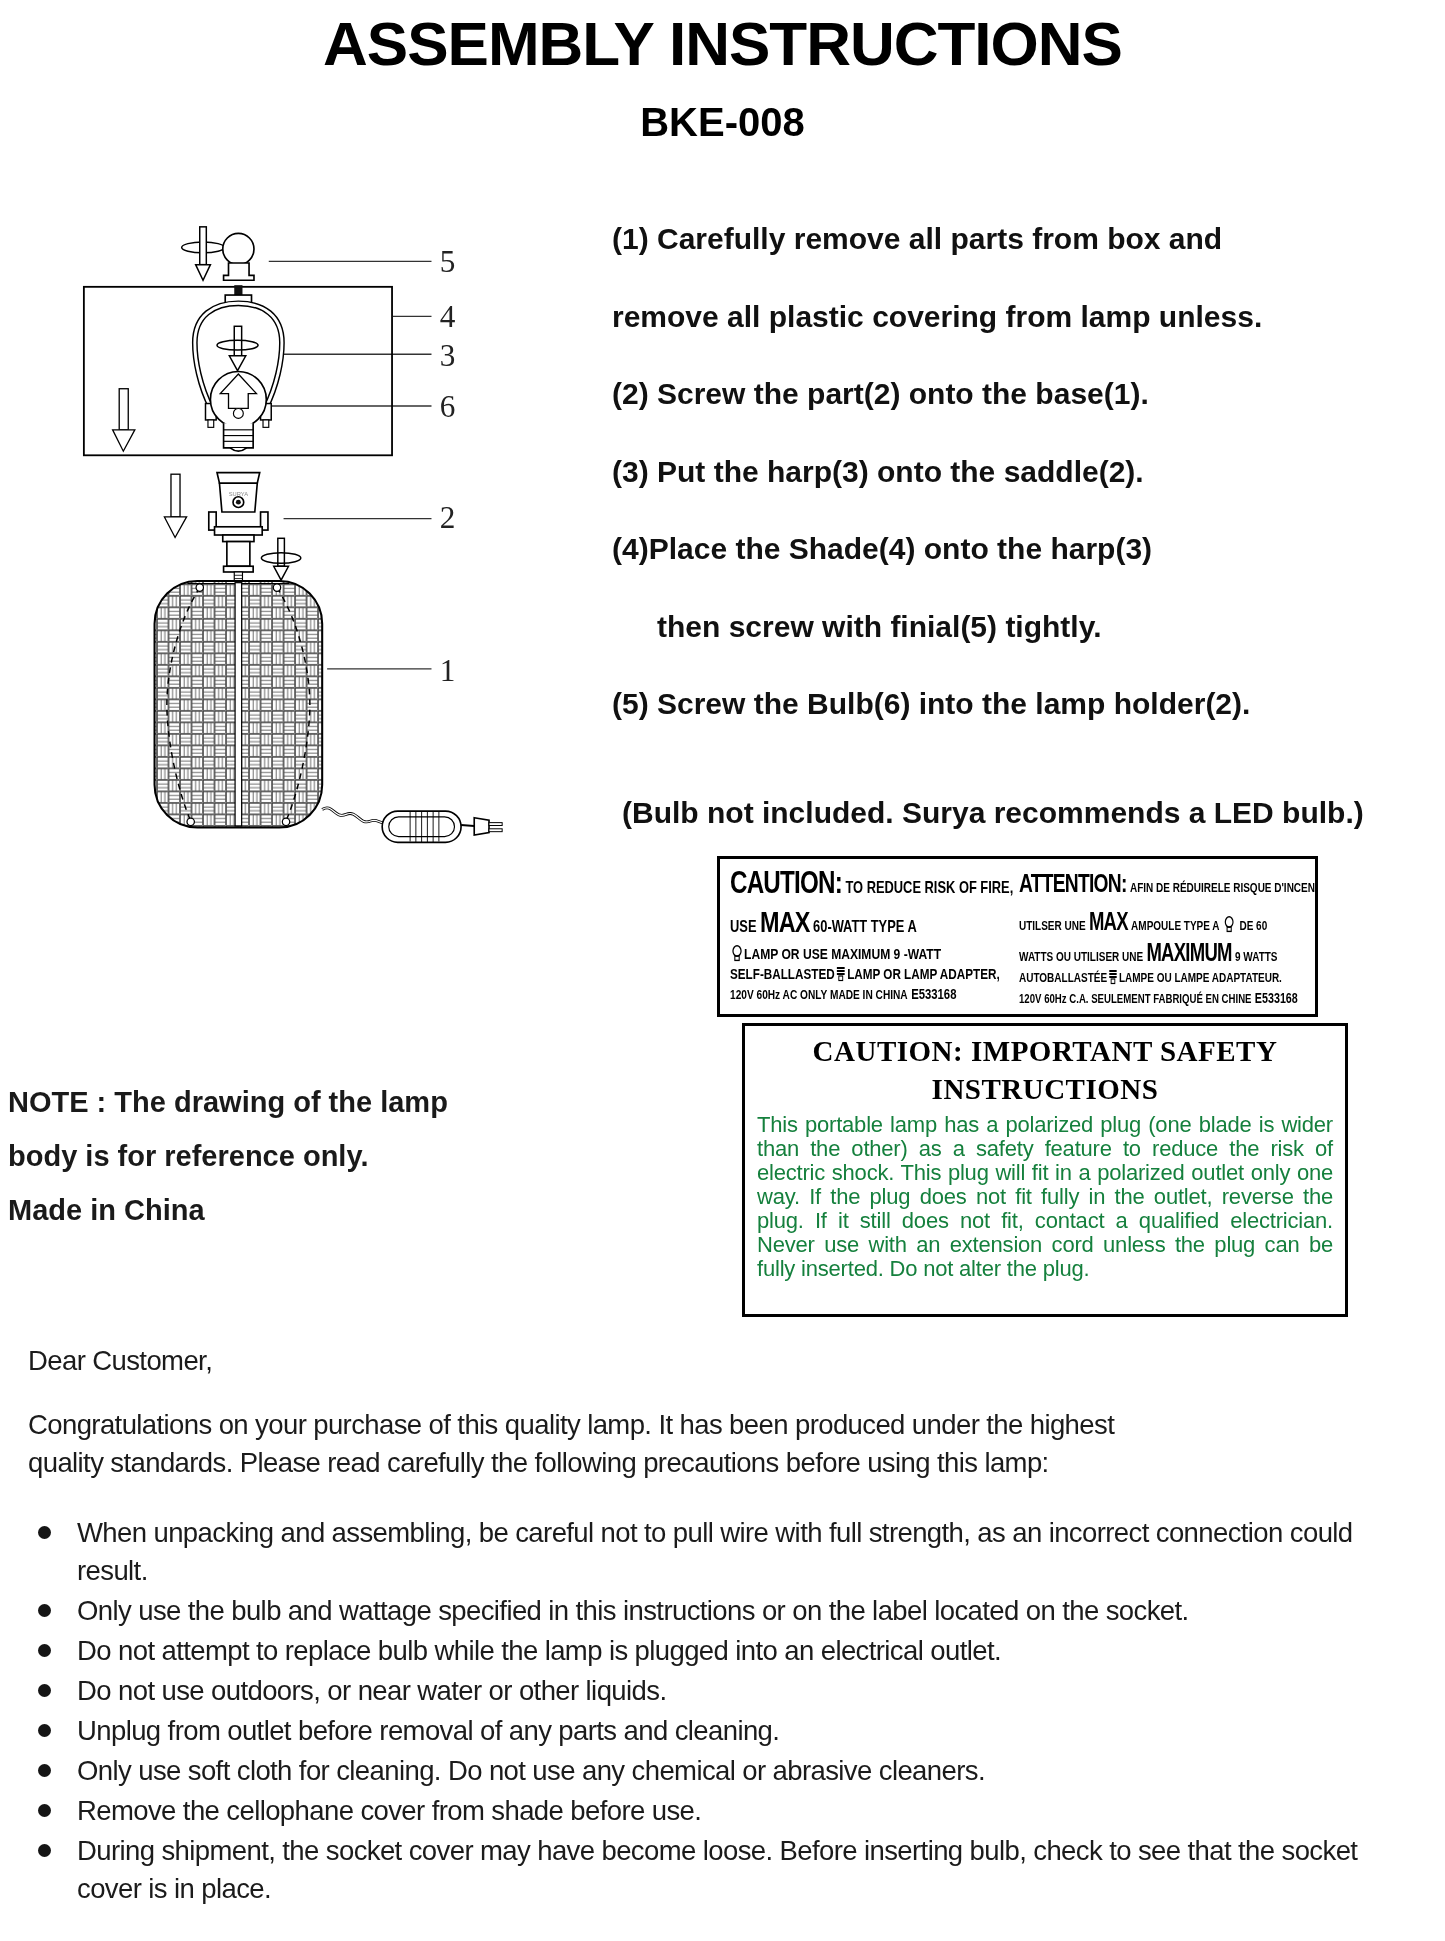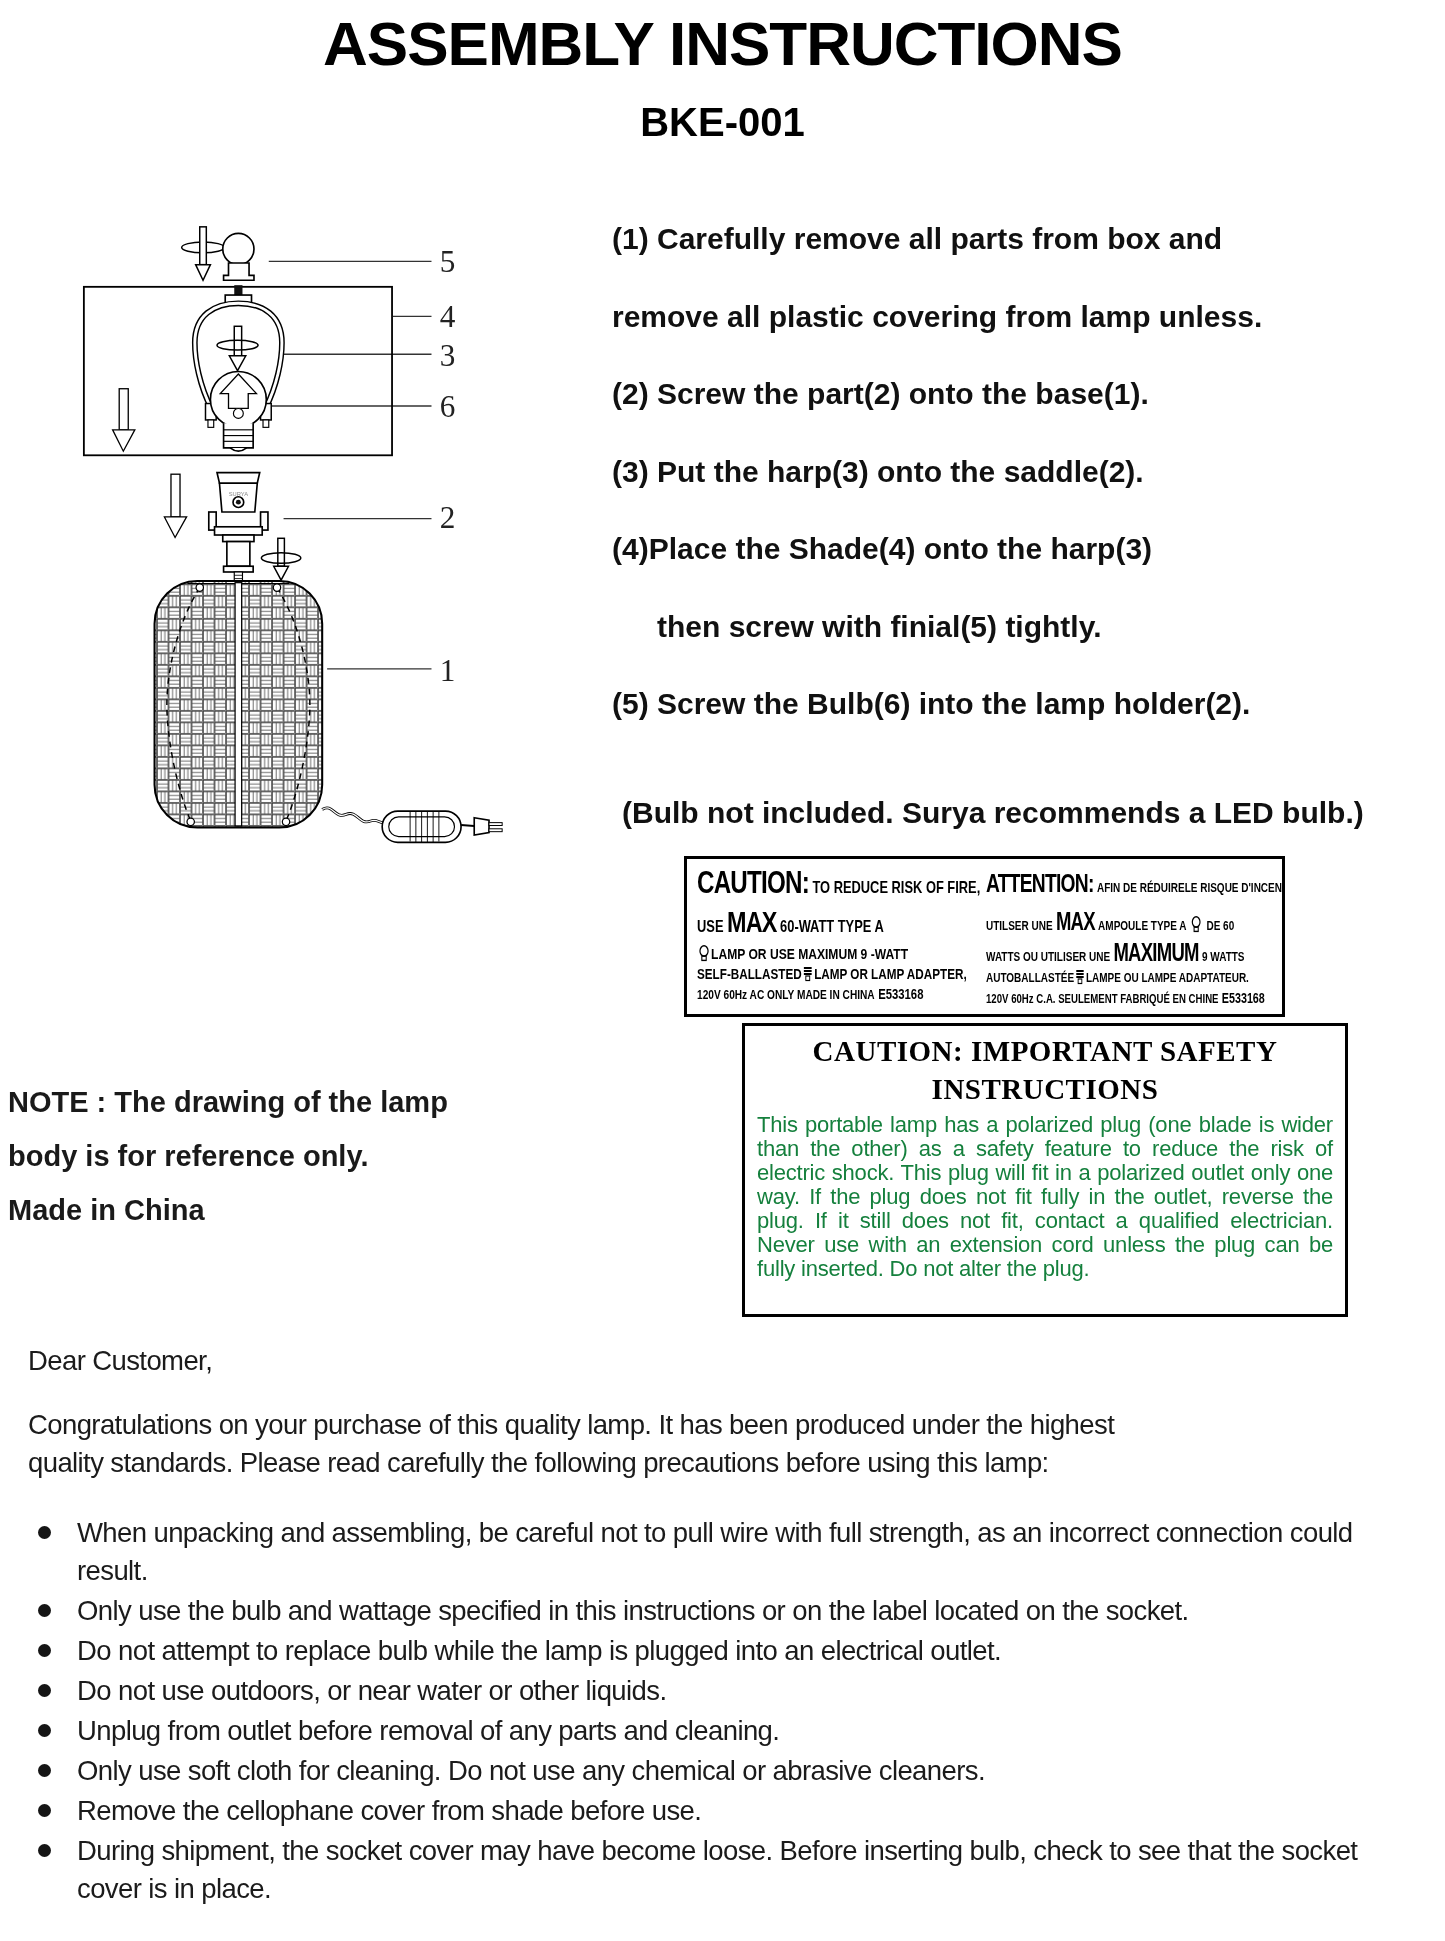--- a/index.html
+++ b/index.html
@@ -6,21 +6,21 @@
   .page{position:relative;width:1445px;height:1941px;background:#fff;overflow:hidden;
         font-family:"Liberation Sans",sans-serif;color:#000;}
   .title{position:absolute;top:8px;left:0;width:100%;text-align:center;
          font-size:62px;font-weight:bold;letter-spacing:-1px;}
   .model{position:absolute;top:100px;left:0;width:100%;text-align:center;
          font-size:40px;font-weight:bold;}
   .step{position:absolute;font-size:30px;font-weight:bold;white-space:nowrap;color:#111;}
   .diagram{position:absolute;left:0;top:180px;}
 
   
-  .label-box{position:absolute;left:684px;top:856px;width:601px;height:161px;
+  .label-box{position:absolute;left:717px;top:856px;width:601px;height:161px;
              border:3px solid #000;box-sizing:border-box;display:flex;overflow:hidden;}
   .half{box-sizing:border-box;padding:7px 2px 2px 10px;}
   .half.en{width:49.5%;}
   .half.fr{width:50.5%;padding-left:4px;}
   .lrow{white-space:nowrap;font-weight:bold;transform:scaleX(0.78);transform-origin:0 50%;}
   .fr .lrow{transform:scaleX(0.74);}
   .cap-big{font-size:31px;letter-spacing:-1px;}
   .fr .cap-big{font-size:26px;}
   .t16{font-size:16.5px;}
   .t15{font-size:15.5px;}
@@ -54,21 +54,21 @@
   ul.bullets li{display:flex;gap:26px;padding-left:10px;margin-bottom:2px;}
   .dot{width:13px;height:13px;border-radius:50%;background:#151515;flex:0 0 13px;margin-top:12px;}
   .btxt{display:block;max-width:1330px;}
 </style>
 </head>
 <body>
 
 <div class="page">
 
   <div class="title">ASSEMBLY INSTRUCTIONS</div>
-  <div class="model">BKE-001</div>
+  <div class="model">BKE-008</div>
 
   <svg class="diagram" width="600" height="830" viewBox="0 180 600 1010" xmlns="http://www.w3.org/2000/svg">
     <defs>
       <pattern id="weave" width="28" height="28" patternUnits="userSpaceOnUse">
         <g fill="none" stroke="#3a3a3a" stroke-width="0.9">
           <rect x="0.5" y="0.5" width="13" height="13"></rect>
           <line x1="0.5" y1="5" x2="13.5" y2="5"></line>
             <line x1="0.5" y1="9.5" x2="13.5" y2="9.5"></line>
           <rect x="14.5" y="0.5" width="13" height="13"></rect>
           <line x1="19" y1="0.5" x2="19" y2="13.5"></line>

